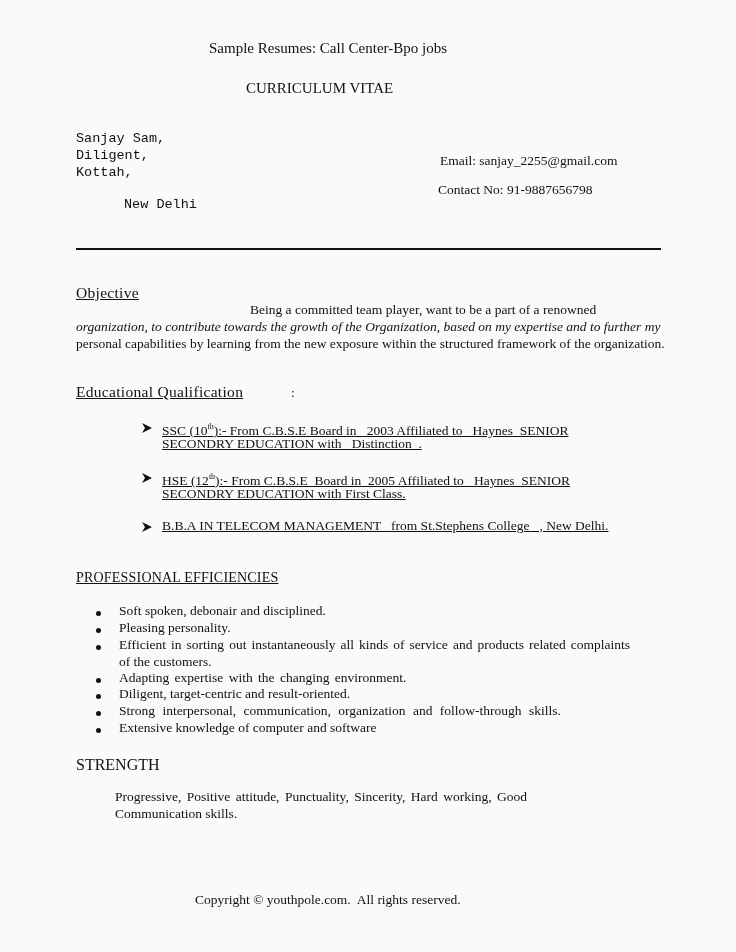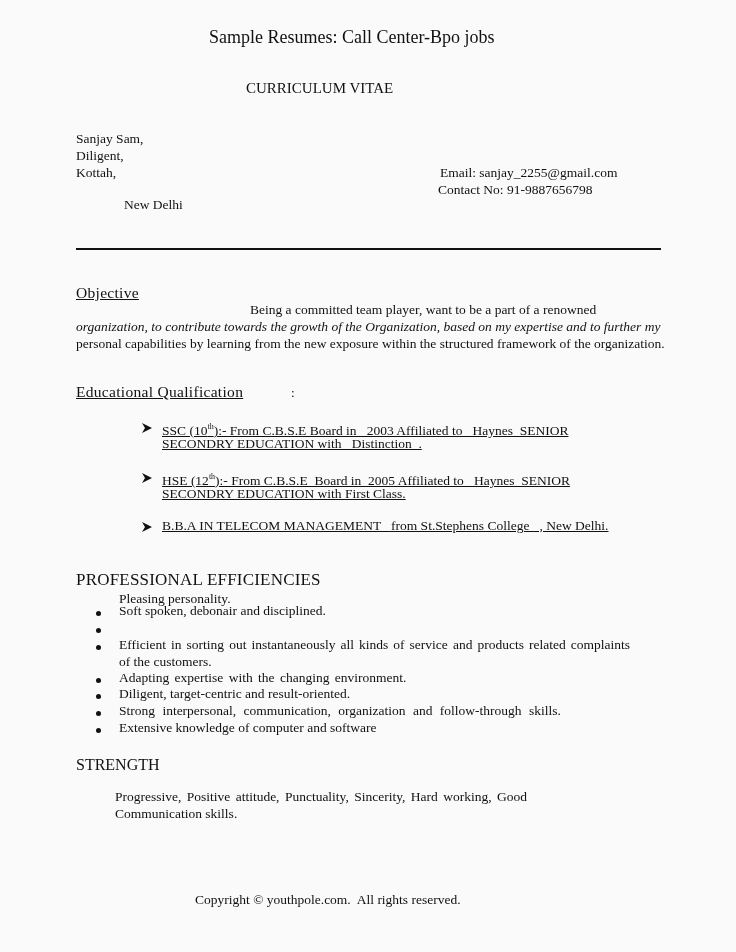--- a/index.html
+++ b/index.html
@@ -6,33 +6,33 @@
     body {
       width: 736px; height: 952px;
       background: #fafafa;
       position: relative;
       overflow: hidden;
       font-family: "Liberation Serif", "DejaVu Serif", serif;
       color: #111;
       font-size: 13.5px;
     }
     .abs { position: absolute; white-space: nowrap; }
-    .title { left: 209px; top: 27px; font-size: 18px; }
+    .title { left: 209px; top: 40px; font-size: 15px; }
     .cv { left: 246px; top: 80px; font-size: 15px; }
-    .addr { left: 76px; line-height: 17px; }
+    .addr { left: 76px; line-height: 17px; font-family: Liberation Mono, monospace; }
     .contact { line-height: 17px; }
     .rule {
       position: absolute; left: 76px; top: 248px; width: 585px; height: 2px;
       background: #111;
     }
     .h-ul {
       font-weight: normal; text-decoration: underline; font-size: 15.5px;
       letter-spacing: 0.3px;
     }
-    .h-caps { font-size: 17px; letter-spacing: 0.2px; }
+    .h-caps { font-size: 14px; letter-spacing: 0.2px; text-decoration: underline; }
     .h-strength { font-size: 16px; }
     .para { line-height: 17px; }
     .arrow {
       position: absolute; width: 10px; height: 10px;
     }
     .edu-text { line-height: 16.5px; text-decoration: underline; }
     .dot {
       position: absolute; width: 5px; height: 5px; border-radius: 50%;
       background: #111;
     }
@@ -43,21 +43,21 @@
 <body>
 
 <div class="abs title">Sample Resumes: Call Center-Bpo jobs</div>
 <div class="abs cv">CURRICULUM VITAE</div>
 
 <div class="abs addr" style="top:130px;">Sanjay Sam,</div>
 <div class="abs addr" style="top:147px;">Diligent,</div>
 <div class="abs addr" style="top:164px;">Kottah,</div>
 <div class="abs addr" style="top:196px;margin-left:48px;">New Delhi</div>
 
-<div class="abs contact" style="left:440px; top:164px;">Email: sanjay_2255@gmail.com</div>
+<div class="abs contact" style="left:440px; top:152px;">Email: sanjay_2255@gmail.com</div>
 <div class="abs contact" style="left:438px; top:181px;">Contact No: 91-9887656798</div>
 
 <div class="rule"></div>
 
 <div class="abs h-ul" style="left:76px; top:284px;">Objective</div>
 <div class="abs para" style="left:250px; top:301px;">Being a committed team player, want to be a part of a renowned</div>
 <div class="abs para" style="left:76px; top:318px;font-style:italic;">organization, to contribute towards the growth of the Organization, based on my expertise and to further my</div>
 <div class="abs para" style="left:76px; top:335px;">personal capabilities by learning from the new exposure within the structured framework of the organization.</div>
 
 <div class="abs h-ul" style="left:76px; top:383px;">Educational Qualification</div>
@@ -83,21 +83,21 @@
   <path d="M0 0 L10 5 L0 10 L3 5 Z" fill="#111"></path>
 </svg>
 <div class="abs edu-text" style="left:162px; top:518px; white-space:pre;">B.B.A IN TELECOM MANAGEMENT   from St.Stephens College   , New Delhi.</div>
 
 <div class="abs h-caps" style="left:76px; top:570px;">PROFESSIONAL EFFICIENCIES</div>
 
 <div class="dot" style="left:96px; top:611px;"></div>
 <div class="abs pe-text" style="left:119px; top:603px;">Soft spoken, debonair and disciplined.</div>
 
 <div class="dot" style="left:96px; top:628px;"></div>
-<div class="abs pe-text" style="left:119px; top:591px;">Pleasing personality.</div>
+<div class="abs pe-text" style="left:119px; top:620px;">Pleasing personality.</div>
 
 <div class="dot" style="left:96px; top:645px;"></div>
 <div class="abs pe-text justify-full" style="left:119px; top:637px; width:511px;">Efficient in sorting out instantaneously all kinds of service and products related complaints</div>
 <div class="abs pe-text" style="left:119px; top:654px;text-align:right;">of the customers.</div>
 
 <div class="dot" style="left:96px; top:678px;"></div>
 <div class="abs pe-text" style="left:119px; top:670px; word-spacing:2px;">Adapting expertise with the changing environment.</div>
 
 <div class="dot" style="left:96px; top:694px;"></div>
 <div class="abs pe-text" style="left:119px; top:686px;">Diligent, target-centric and result-oriented.</div>

